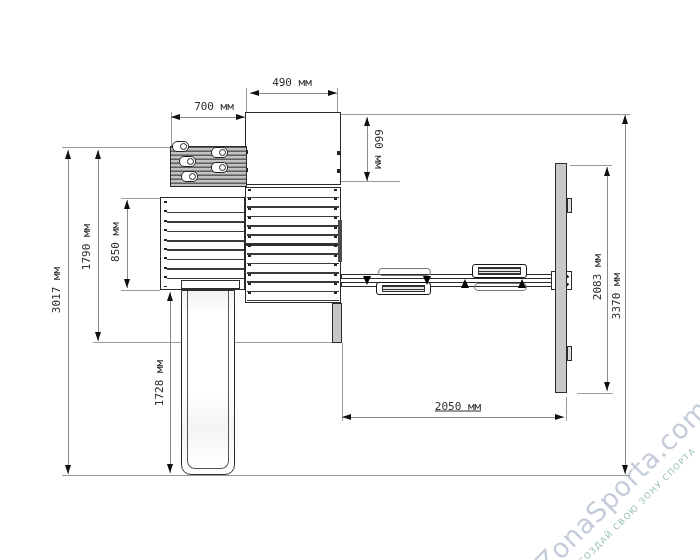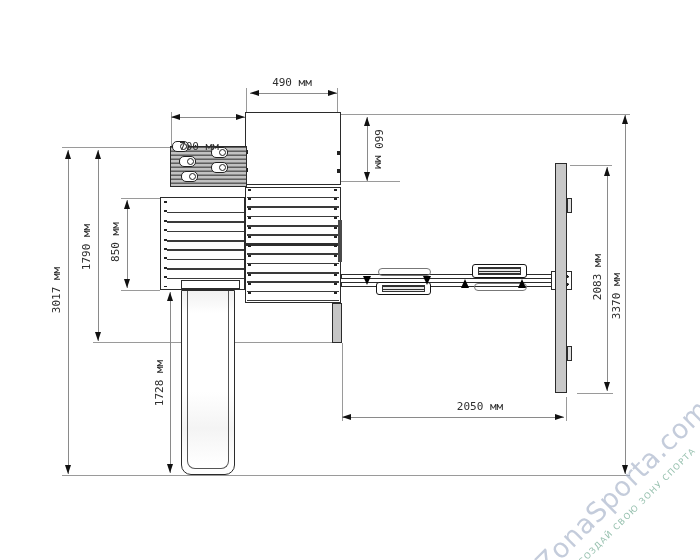--- a/index.html
+++ b/index.html
@@ -117,39 +117,39 @@
               background:radial-gradient(circle at 50% 15%,#222 1.2px,transparent 1.4px),radial-gradient(circle at 50% 85%,#222 1.2px,transparent 1.4px);"></div>
 
   <div class="part" style="left:555px;top:163px;width:12px;height:230px;background:#c8c8c8;border-width:1.2px;"></div>
   <div class="part" style="left:567px;top:198px;width:5px;height:15px;background:#dedede;border-width:1px;"></div>
   <div class="part" style="left:567px;top:346px;width:5px;height:15px;background:#dedede;border-width:1px;"></div>
 
   <div class="hdim" style="left:250px;top:93px;width:87px;"></div>
   <div class="dim-label" style="left:292px;top:82px;">490 мм</div>
 
   <div class="hdim" style="left:171px;top:117px;width:74px;"></div>
-  <div class="dim-label" style="left:199px;top:106px;margin-top:40px;">700 мм</div>
+  <div class="dim-label" style="left:214px;top:106px;">700 мм</div>
 
   <div class="vdim" style="left:367px;top:117px;height:64px;"></div>
   <div class="dim-label rot-cw" style="left:378px;top:149px;">660 мм</div>
 
   <div class="vdim" style="left:68px;top:150px;height:324px;"></div>
   <div class="dim-label rot-ccw" style="left:56px;top:290px;">3017 мм</div>
 
   <div class="vdim" style="left:98px;top:150px;height:191px;"></div>
   <div class="dim-label rot-ccw" style="left:86px;top:247px;">1790 мм</div>
 
   <div class="vdim" style="left:127px;top:200px;height:88px;"></div>
   <div class="dim-label rot-ccw" style="left:115px;top:242px;">850 мм</div>
 
   <div class="vdim" style="left:170px;top:292px;height:181px;"></div>
   <div class="dim-label rot-ccw" style="left:159px;top:383px;">1728 мм</div>
 
   <div class="hdim" style="left:342px;top:417px;width:222px;"></div>
-  <div class="dim-label" style="left:480px;top:406px;">2050 мм</div>
+  <div class="dim-label" style="left:458px;top:406px;text-decoration:underline;">2050 мм</div>
 
   <div class="vdim" style="left:607px;top:167px;height:224px;"></div>
   <div class="dim-label rot-ccw" style="left:597px;top:277px;">2083 мм</div>
 
   <div class="vdim" style="left:625px;top:115px;height:359px;"></div>
   <div class="dim-label rot-ccw" style="left:616px;top:296px;">3370 мм</div>
 
   <div class="wm-brand" style="left:622px;top:486px;">ZonaSporta.com</div>
   <div class="wm-slogan" style="left:637px;top:506px;">СОЗДАЙ СВОЮ ЗОНУ СПОРТА</div>
 

